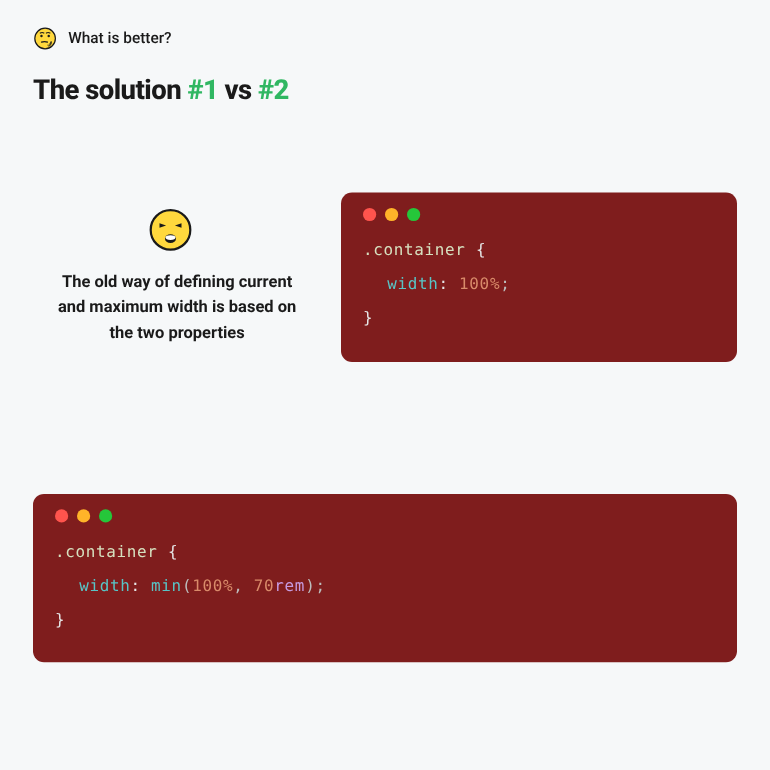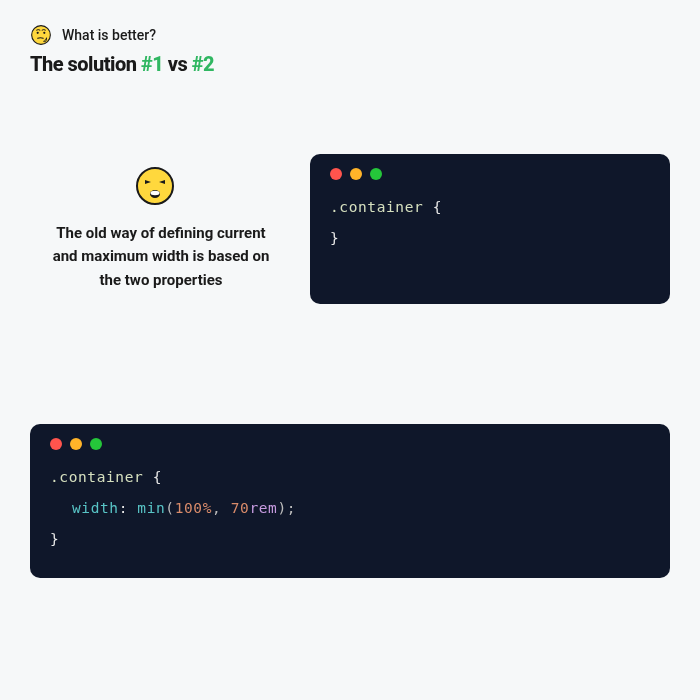--- a/index.html
+++ b/index.html
@@ -4,34 +4,34 @@
 <style>
   * { box-sizing: border-box; margin: 0; padding: 0; }
   html, body { width: 700px; height: 700px; }
   body {
     background: #f6f8f9;
     font-family: -apple-system, BlinkMacSystemFont, "Segoe UI", Roboto, Helvetica, Arial, sans-serif;
     color: #1a1a1a;
     padding: 24px 30px 0 30px;
     overflow: hidden;
   }
-  .header { display: flex; align-items: center; gap: 10px; margin-bottom: 6px; }
+  .header { display: flex; align-items: center; gap: 10px; margin-bottom: 22px; }
   .header .emoji { width: 22px; height: 22px; display: flex; align-items: center; justify-content: center; }
   .header .small { font-size: 14px; color: #1a1a1a; font-weight: 500; }
-  h1 { font-size: 20px; font-weight: 800; letter-spacing: -0.5px; }
+  h1 { font-size: 25px; font-weight: 800; letter-spacing: -0.5px; }
   h1 .dark { color: #1a1a1a; }
   h1 .green { color: #30b762; }
   .rows { margin-top: 78px; display: flex; flex-direction: column; gap: 120px; }
   .row { display: flex; align-items: stretch; gap: 30px; }
   .left { width: 250px; display: flex; flex-direction: column; align-items: center; justify-content: center; text-align: center; padding: 0 4px; }
   .left .face { width: 40px; height: 40px; margin-bottom: 16px; }
   .desc { font-size: 15px; font-weight: 700; line-height: 1.55; color: #1a1a1a; max-width: 220px; margin-left: 12px; }
   .code-card {
     flex: 1;
-    background: #0f172a;
+    background: #7f1d1d;
     border-radius: 10px;
     padding: 14px 20px 22px 20px;
     font-family: ui-monospace, SFMono-Regular, Menlo, Consolas, monospace;
     font-size: 14.5px;
     line-height: 2.15;
     color: #e6e6e6;
     letter-spacing: 0.6px;
     min-height: 150px;
   }
   .traffic { display: flex; gap: 8px; margin-bottom: 12px; }
@@ -89,20 +89,21 @@
       <p class="desc">The old way of defining current and maximum width is based on the two properties</p>
     </div>
     <div class="code-card">
       <div class="traffic">
         <span class="dot red"></span>
         <span class="dot yellow"></span>
         <span class="dot green"></span>
       </div>
       <div>
         <div class="codeline"><span class="tok-sel">.container</span> <span class="tok-brace">{</span></div>
+        <div class="codeline"><span class="indent"></span><span class="tok-prop">width</span><span class="tok-colon">:</span> <span class="tok-num">100</span><span class="tok-unit">%</span><span class="tok-punc">;</span></div>
         <div class="codeline"><span class="tok-brace">}</span></div>
       </div>
     </div>
   </div>
 
   <div class="row">
     <div class="code-card">
       <div class="traffic">
         <span class="dot red"></span>
         <span class="dot yellow"></span>

